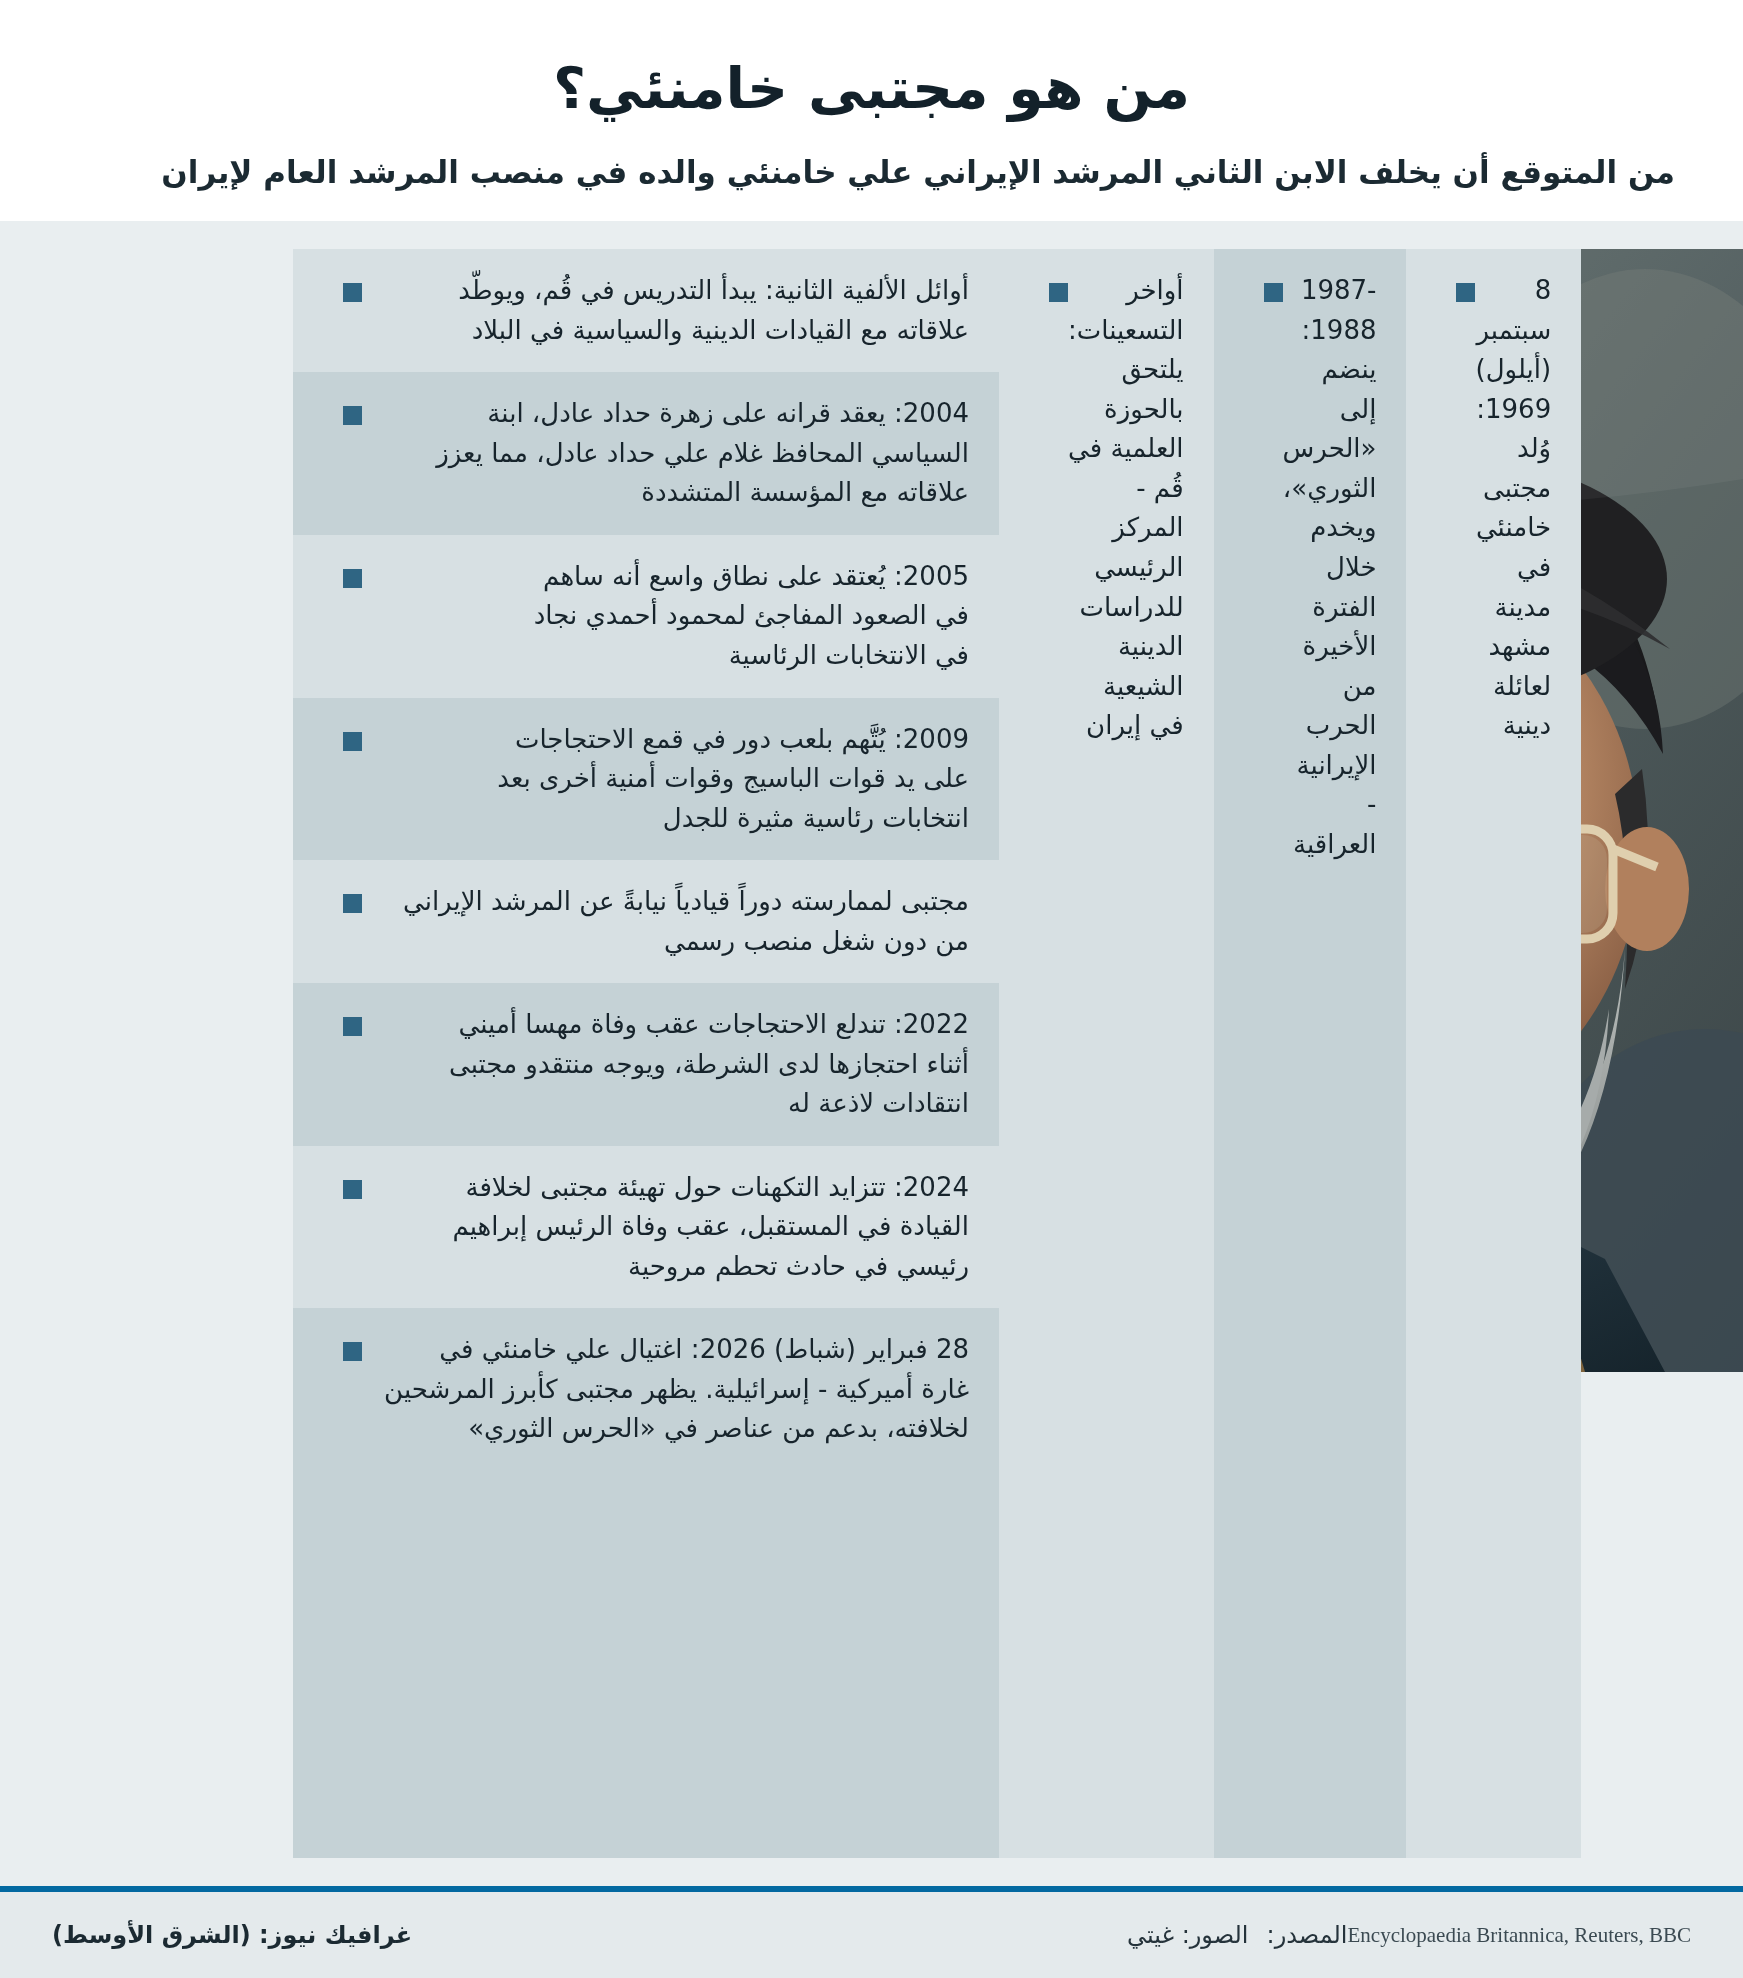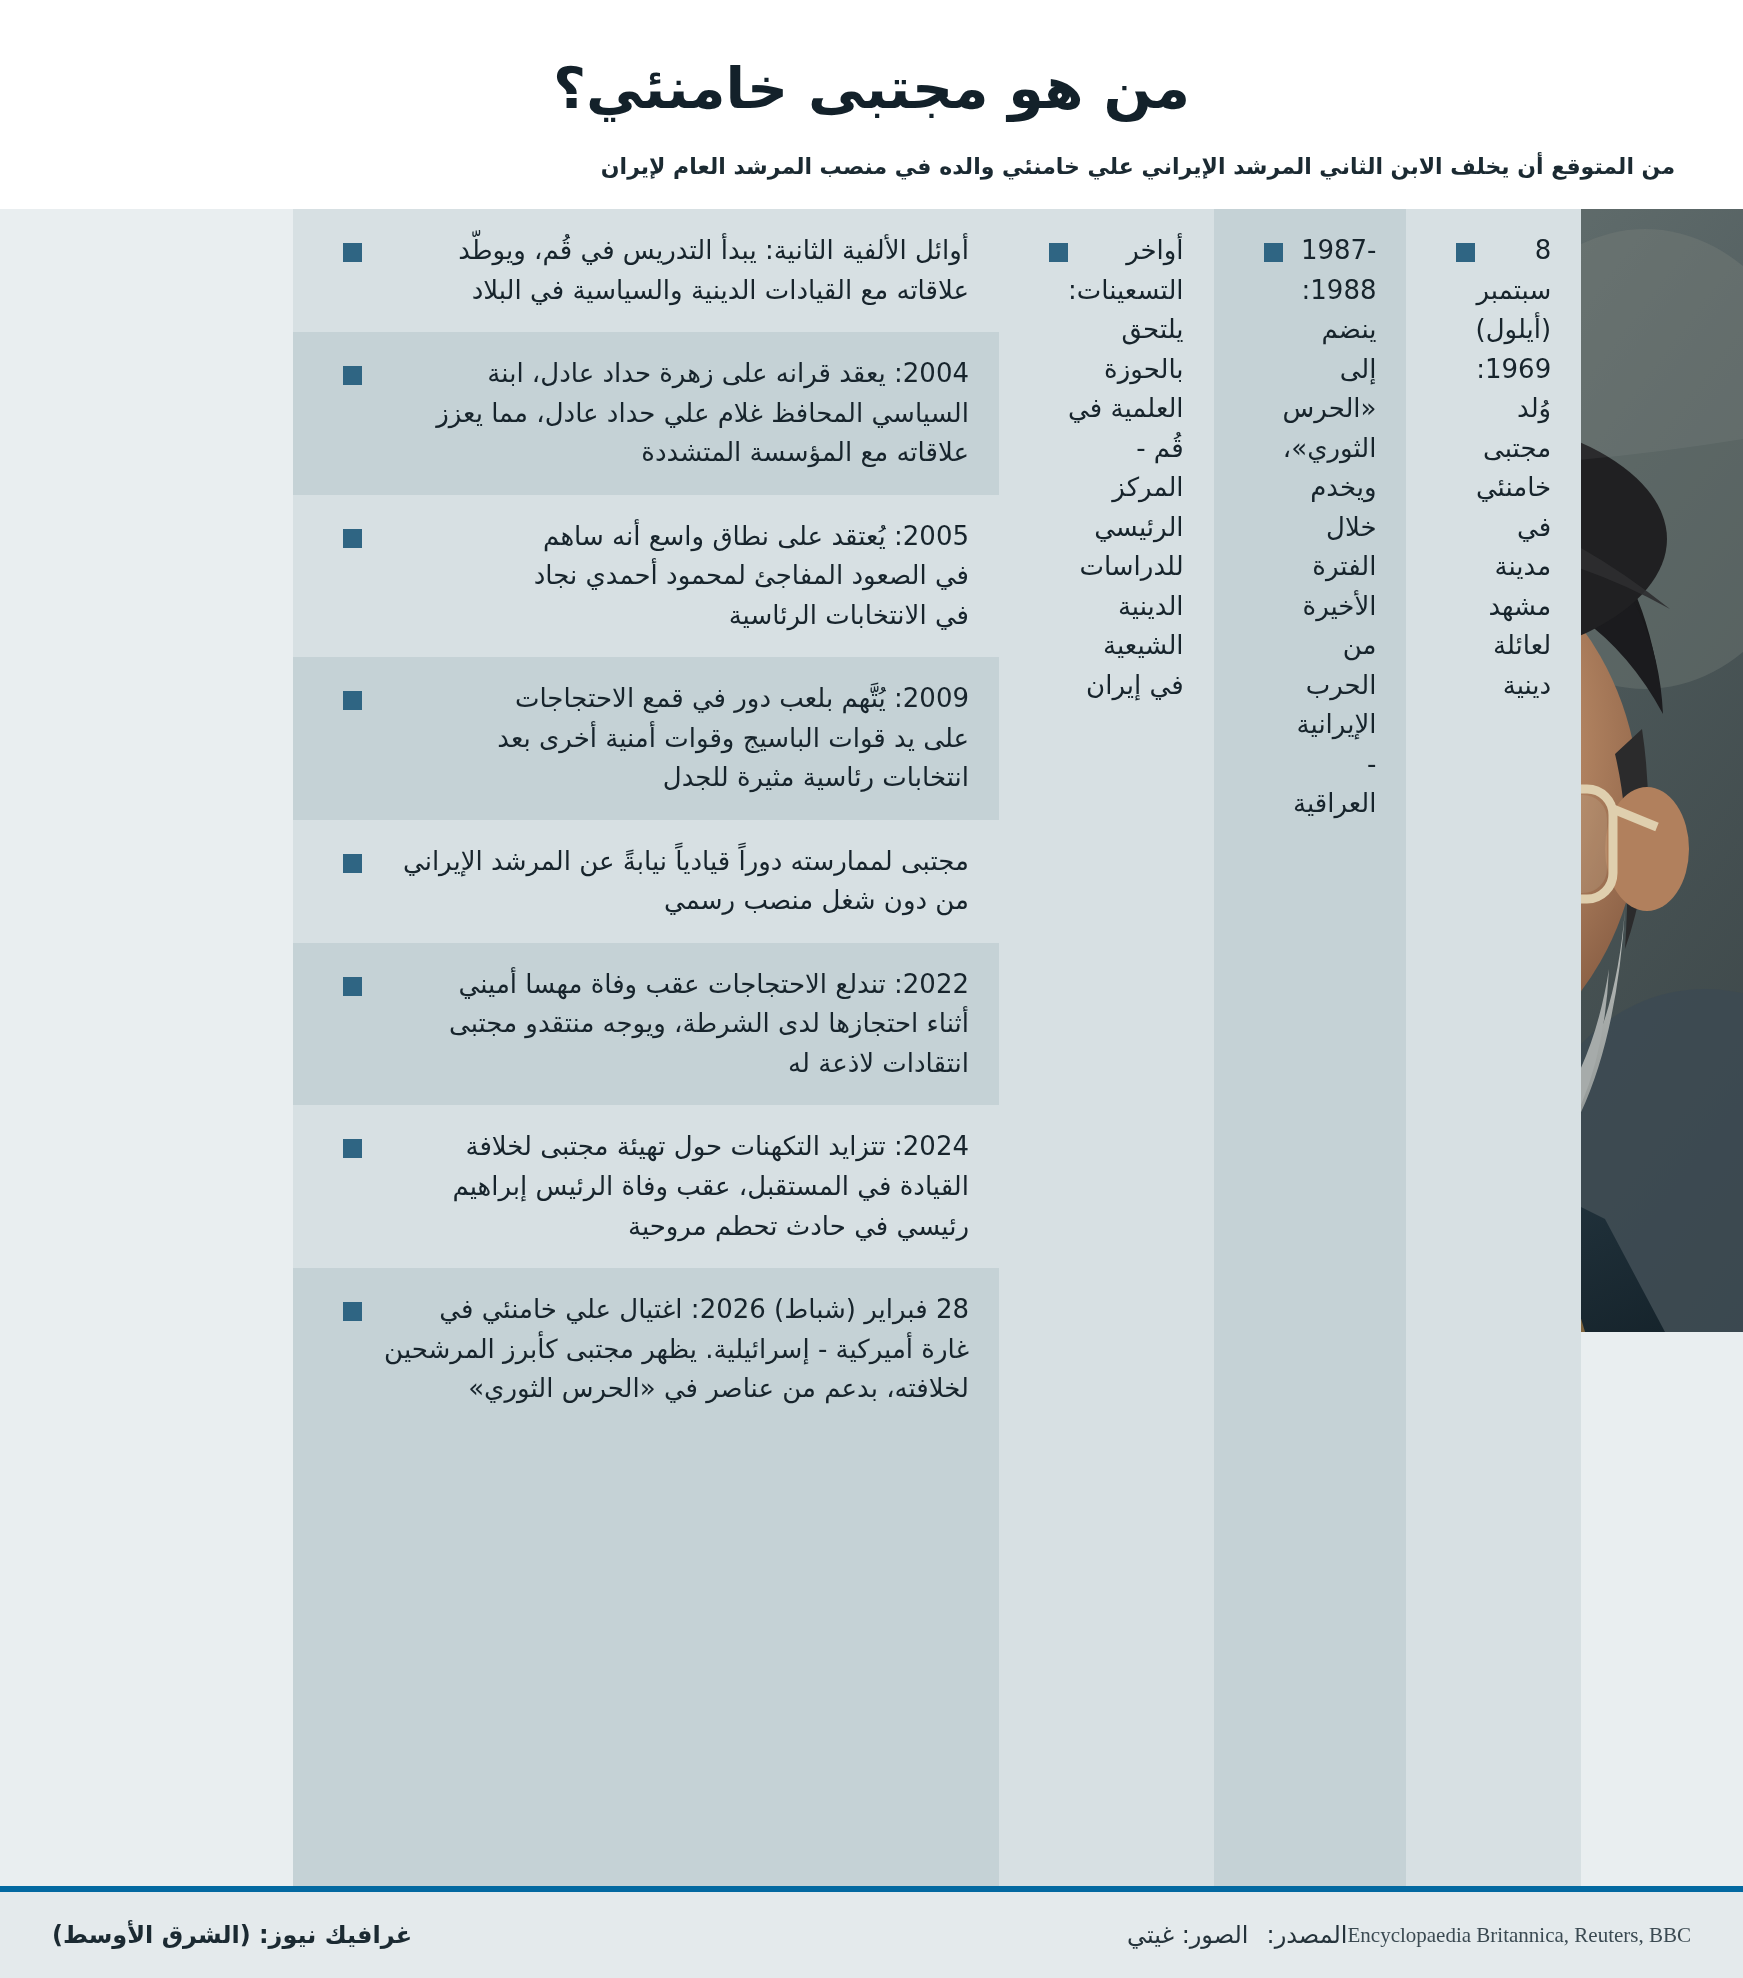--- a/index.html
+++ b/index.html
@@ -14,40 +14,41 @@
     color: #1b2a32;
     overflow: hidden;
   }
   .infographic {
     position: relative;
     width: 1743px;
     height: 1978px;
     background: #e9eef0;
     display: flex;
     flex-direction: column;
+    gap: 28px;
   }
 
   
   .header {
     background: #ffffff;
     padding: 56px 60px 18px 60px;
     box-sizing: border-box;
   }
   .title {
     text-align: center;
     font-size: 57px;
     font-weight: bold;
     letter-spacing: -0.5px;
     color: #13212a;
     margin: 0 0 30px 0;
     line-height: 1.15;
   }
   .subtitle {
     text-align: right;
-    font-size: 22px;
+    font-size: 31px;
     font-weight: bold;
     color: #1b2a32;
     margin: 0;
     padding: 0 8px 10px 8px;
     line-height: 1.35;
   }
 
   
   .body-area {
     position: relative;

